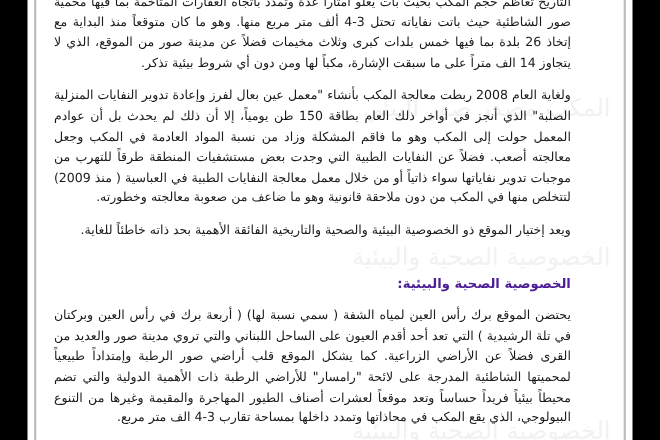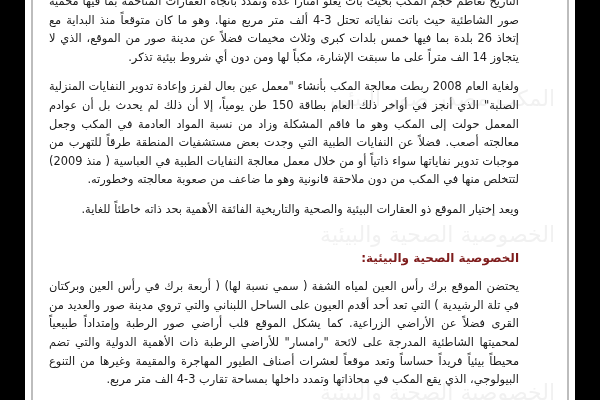--- a/index.html
+++ b/index.html
@@ -57,21 +57,21 @@
     .para {
       margin: 0 0 11px 0;
     }
     .para.first {
       margin-top: -8px;
     }
     .heading {
       font-weight: bold;
       font-size: 12px;
       margin: 30px 0 10px 0;
-      color: #7f1d1d;
+      color: #4c1d95;
     }
     .ghost {
       position: absolute;
       left: 60px;
       width: 470px;
       direction: rtl;
       font-family: "DejaVu Sans", sans-serif;
       font-size: 22px;
       color: #e6e6e6;
       opacity: 0.55;
@@ -87,18 +87,18 @@
     <div class="edge-line-left"></div>
     <div class="edge-line-right"></div>
 
     <div class="ghost" style="top:86px;">المكب مصدر صور البيئي</div>
     <div class="ghost" style="top:222px;">الخصوصية الصحية والبيئية</div>
     <div class="ghost" style="top:380px;">الخصوصية الصحية والبيئية</div>
 
     <div class="content">
       <p class="para first">التاريخ تعاظم حجم المكب بحيث بات يعلو أمتاراً عدة وتمدد باتجاه العقارات المتاخمة بما فيها محمية صور الشاطئية حيث باتت نفاياته تحتل 3-4 ألف متر مربع منها. وهو ما كان متوقعاً منذ البداية مع إتخاذ 26 بلدة بما فيها خمس بلدات كبرى وثلاث مخيمات فضلاً عن مدينة صور من الموقع، الذي لا يتجاوز 14 الف متراً على ما سبقت الإشارة، مكباً لها ومن دون أي شروط بيئية تذكر.</p>
       <p class="para">ولغاية العام 2008 ربطت معالجة المكب بأنشاء "معمل عين بعال لفرز وإعادة تدوير النفايات المنزلية الصلبة" الذي أنجز في أواخر ذلك العام بطاقة 150 طن يومياً، إلا أن ذلك لم يحدث بل أن عوادم المعمل حولت إلى المكب وهو ما فاقم المشكلة وزاد من نسبة المواد العادمة في المكب وجعل معالجته أصعب. فضلاً عن النفايات الطبية التي وجدت بعض مستشفيات المنطقة طرقاً للتهرب من موجبات تدوير نفاياتها سواء ذاتياً أو من خلال معمل معالجة النفايات الطبية في العباسية ( منذ 2009) لتتخلص منها في المكب من دون ملاحقة قانونية وهو ما ضاعف من صعوبة معالجته وخطورته.</p>
-      <p class="para">ويعد إختيار الموقع ذو العقارات البيئية والصحية والتاريخية الفائقة الأهمية بحد ذاته خاطئاً للغاية.</p>
+      <p class="para">ويعد إختيار الموقع ذو الخصوصية البيئية والصحية والتاريخية الفائقة الأهمية بحد ذاته خاطئاً للغاية.</p>
       <div class="heading">الخصوصية الصحية والبيئية:</div>
       <p class="para">يحتضن الموقع برك رأس العين لمياه الشفة ( سمي نسبة لها) ( أربعة برك في رأس العين وبركتان في تلة الرشيدية ) التي تعد أحد أقدم العيون على الساحل اللبناني والتي تروي مدينة صور والعديد من القرى فضلاً عن الأراضي الزراعية. كما يشكل الموقع قلب أراضي صور الرطبة وإمتداداً طبيعياً لمحميتها الشاطئية المدرجة على لائحة "رامسار" للأراضي الرطبة ذات الأهمية الدولية والتي تضم محيطاً بيئياً فريداً حساساً وتعد موقعاً لعشرات أصناف الطيور المهاجرة والمقيمة وغيرها من التنوع البيولوجي، الذي يقع المكب في محاذاتها وتمدد داخلها بمساحة تقارب 3-4 الف متر مربع.</p>
     </div>
   </div>
 </div>
 
 </body></html>

